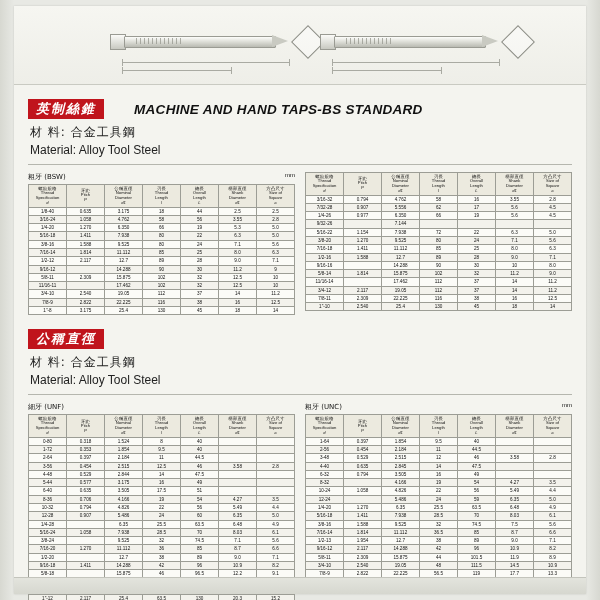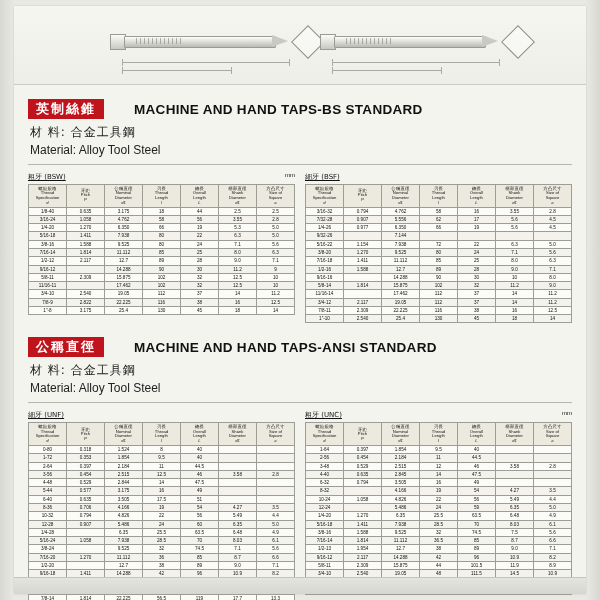--- a/index.html
+++ b/index.html
@@ -64,21 +64,21 @@
     position:absolute;left:18px;top:54px;width:110px;height:1px;background:#a9aaa2;
   }
   .dimline2:before,.dimline2:after{
     content:"";position:absolute;top:-3px;width:1px;height:7px;background:#a9aaa2;
   }
   .dimline2:before{left:0;}
   .dimline2:after{right:0;}
 
   
   .section{padding:0 10px;}
-  .sec-head{display:flex;align-items:center;margin:14px 0 4px 4px;}
+  .sec-head{display:flex;align-items:center;margin:14px 0 4px 4px;font-style:italic;}
   .cn-badge{
     background:#c0141c;color:#fff;font-weight:bold;
     font-size:13px;letter-spacing:2px;
     padding:3px 8px 4px;line-height:1;
     font-family:"DejaVu Sans", sans-serif;
   }
   .en-title{
     margin-left:14px;font-size:13.5px;font-weight:bold;color:#111;
     letter-spacing:.3px;
     padding-left:16px;
@@ -86,21 +86,20 @@
   .material{margin:4px 0 0 6px;font-size:12px;color:#222;line-height:1.5;}
   .material .cn{font-family:"DejaVu Sans", sans-serif;letter-spacing:1px;}
   .rule{height:1px;background:#b5b6ae;margin:5px 4px 0 4px;}
 
   
   .tables{display:flex;gap:10px;margin-top:7px;padding:0 4px;}
   .tblwrap{flex:1;position:relative;}
   .tbl-caption{
     font-size:7px;color:#111;margin-bottom:2px;
     font-family:"DejaVu Sans", sans-serif;
-    text-decoration:underline;
   }
   .unit{
     position:absolute;right:0;top:0;font-size:6px;color:#111;
   }
   table{border-collapse:collapse;width:100%;table-layout:fixed;}
   th,td{
     border:.5px solid #9c9d95;
     font-size:4.6px;line-height:1.15;
     text-align:center;padding:1px 0;color:#111;
     font-family:"Liberation Sans", sans-serif;
@@ -339,21 +338,20 @@
                 <td>25.4</td>
                 <td>130</td>
                 <td>45</td>
                 <td>18</td>
                 <td>14</td>
               </tr>
             </tbody>
         </table>
       </div>
       <div class="tblwrap">
-        <div class="tbl-caption">細牙 (BSF)</div>
         <table>
           <thead>
               <tr>
                 <th>
                   <span class="cn">螺紋規格</span>
                   <span class="en">Thread</span>
                   <span class="en">Specification</span>
                   <span class="sym">d</span>
                 </th>
                 <th>
@@ -522,21 +520,20 @@
               </tr>
             </tbody>
         </table>
       </div>
     </div>
   </div>
 
   <div class="section sec2">
     <div class="sec-head">
       <div class="cn-badge">公稱直徑</div>
-      <div class="en-title">MACHINE AND HAND  TAPS-ANSI  STANDARD</div>
     </div>
     <div class="material">
       <div class="cn">材  料: 合金工具鋼</div>
       <div>Material:  Alloy Tool Steel</div>
     </div>
     <div class="rule"></div>
 
     <div class="tables">
       <div class="tblwrap">
         <div class="tbl-caption">細牙 (UNF)</div>

